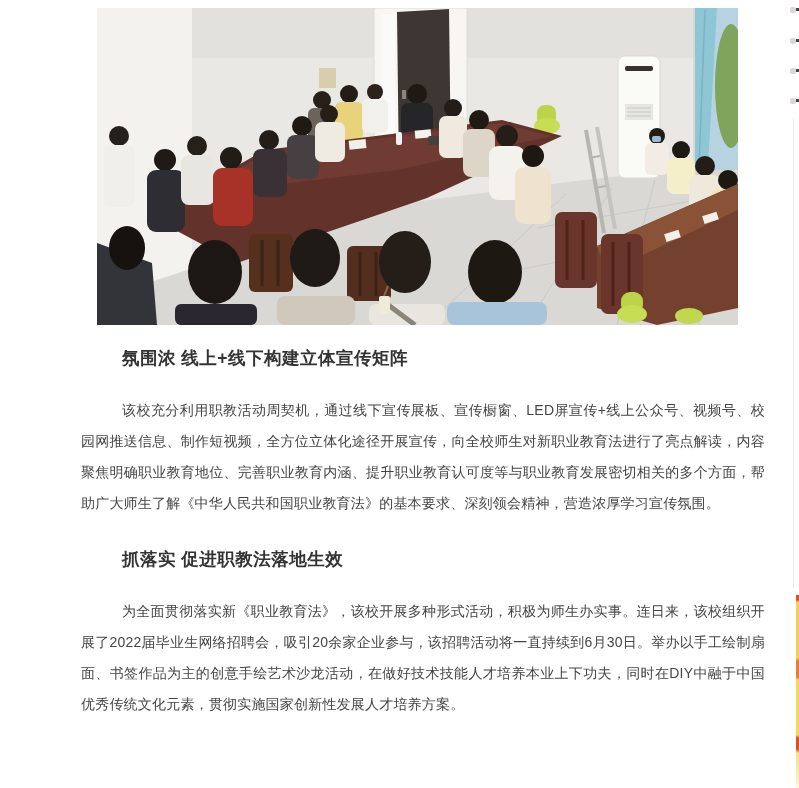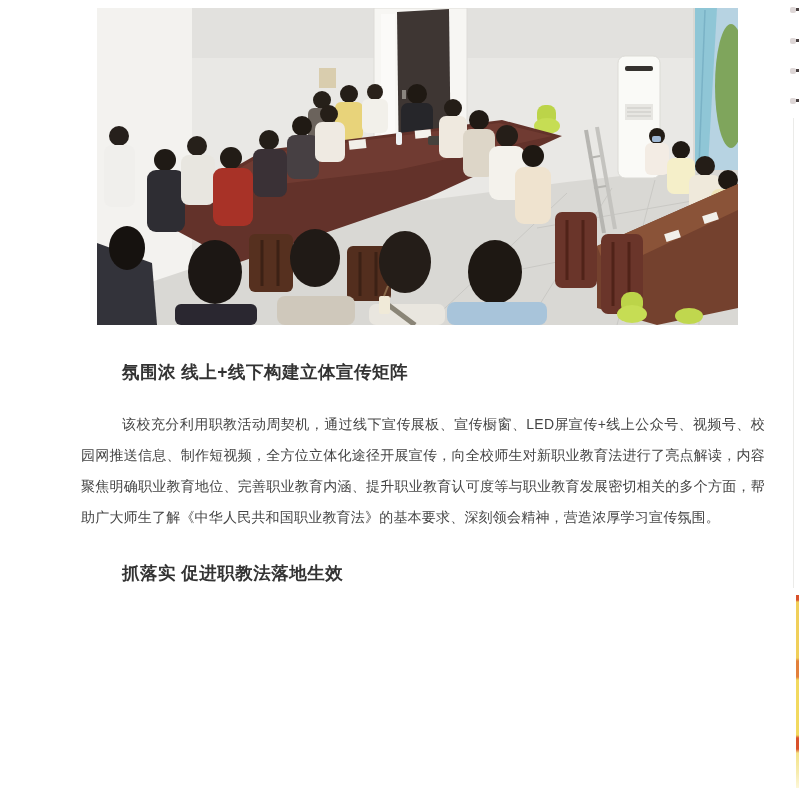--- a/index.html
+++ b/index.html
@@ -2,21 +2,21 @@
 <html><head>
 <meta charset="utf-8">
 <style>
   html,body{margin:0;padding:0;background:#ffffff;}
   .page{position:relative;width:799px;height:788px;background:#ffffff;overflow:hidden;
         font-family:"Liberation Sans",sans-serif;}
   
   .photo{position:absolute;left:97px;top:8px;width:641px;height:317px;margin:0;overflow:hidden;}
   .photo svg{display:block;width:641px;height:317px;}
   
-  .content{position:absolute;left:81px;top:332px;width:684px;color:#444444;}
+  .content{position:absolute;left:81px;top:318px;width:684px;color:#444444;}
   .content h2{margin:29px 0 0 0;padding-left:41px;font-size:17.5px;line-height:22px;
               font-weight:bold;color:#333333;letter-spacing:0.5px;}
   .content p{margin:26px 0 0 0;font-size:14px;line-height:31px;letter-spacing:0.2px;
              text-align:justify;text-indent:41px;color:#454545;}
   
   .edge-mark{position:absolute;left:790px;width:9px;height:8px;}
   .edge-mark .blob{position:absolute;left:0;top:1px;width:6px;height:6px;border-radius:2px;background:#ddd6d6;}
   .edge-mark .dot{position:absolute;right:0;top:2px;width:3px;height:3px;background:#4c4444;}
   .edge-line{position:absolute;left:793px;top:118px;width:1px;height:470px;background:#ebebe9;}
   .edge-strip{position:absolute;left:796px;top:595px;width:3px;height:193px;
@@ -197,20 +197,21 @@
         <rect x="282" y="288" width="11" height="18" rx="2" fill="#f0ead8"></rect>
         <line x1="287" y1="288" x2="291" y2="278" stroke="#8a6a4a" stroke-width="2"></line>
       </g>
     </svg>
   </figure>
 
   <section class="content">
     <h2>氛围浓 线上+线下构建立体宣传矩阵</h2>
     <p>该校充分利用职教活动周契机，通过线下宣传展板、宣传橱窗、LED屏宣传+线上公众号、视频号、校园网推送信息、制作短视频，全方位立体化途径开展宣传，向全校师生对新职业教育法进行了亮点解读，内容聚焦明确职业教育地位、完善职业教育内涵、提升职业教育认可度等与职业教育发展密切相关的多个方面，帮助广大师生了解《中华人民共和国职业教育法》的基本要求、深刻领会精神，营造浓厚学习宣传氛围。</p>
     <h2>抓落实 促进职教法落地生效</h2>
+    <p>为全面贯彻落实新《职业教育法》，该校开展多种形式活动，积极为师生办实事。连日来，该校组织开展了2022届毕业生网络招聘会，吸引20余家企业参与，该招聘活动将一直持续到6月30日。举办以手工绘制扇面、书签作品为主的创意手绘艺术沙龙活动，在做好技术技能人才培养本业上下功夫，同时在DIY中融于中国优秀传统文化元素，贯彻实施国家创新性发展人才培养方案。</p>
   </section>
 
   <div class="edge-mark" style="top:6px">
       <span class="blob"></span>
       <span class="dot"></span>
     </div>
   <div class="edge-mark" style="top:37px">
       <span class="blob"></span>
       <span class="dot"></span>
     </div>

